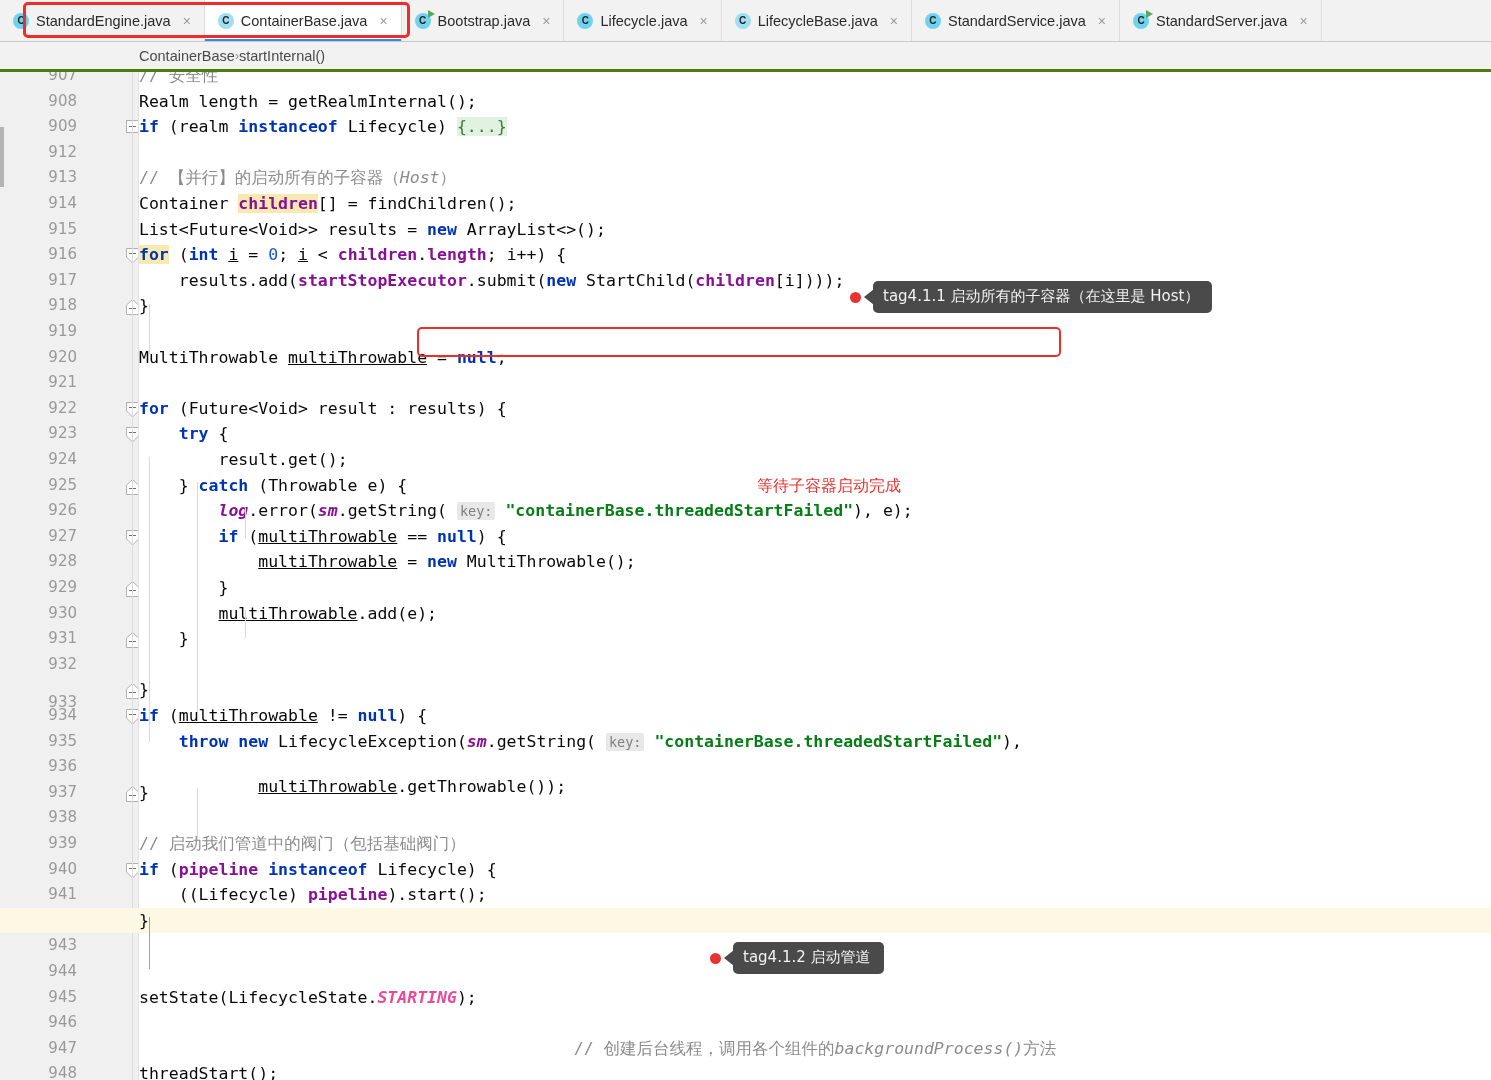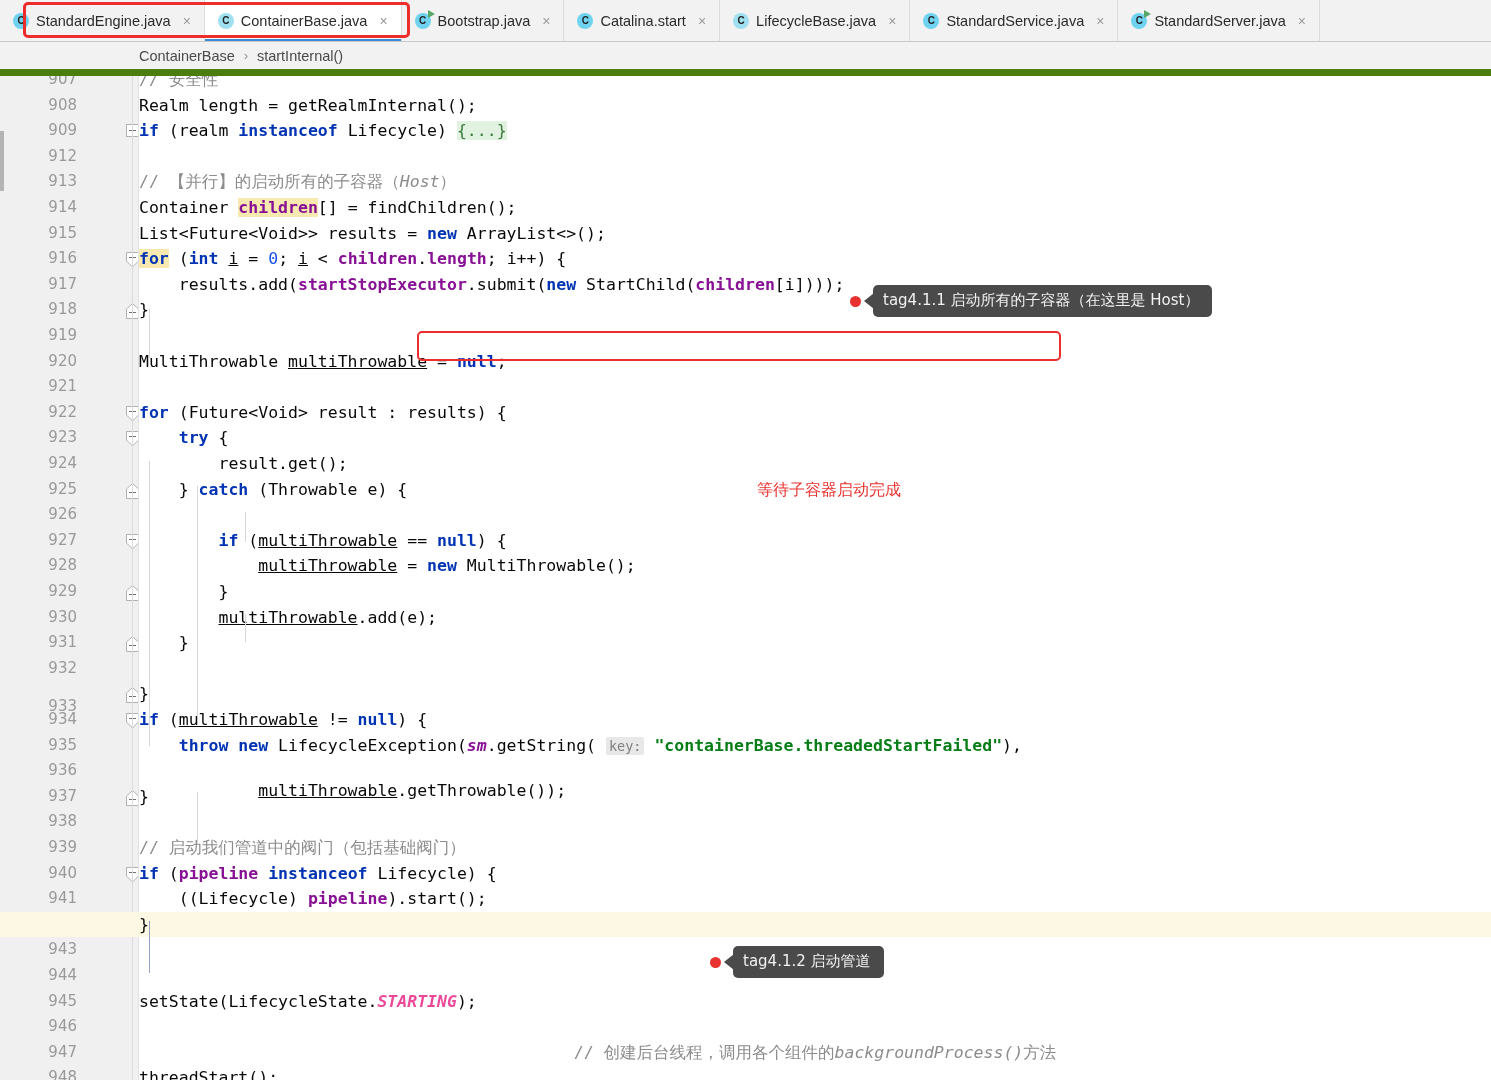--- a/index.html
+++ b/index.html
@@ -47,23 +47,23 @@
   }
   
   #tabs-highlight{
     position:absolute;left:23px;top:2px;width:387px;height:36px;
     border:3px solid #ed2c2c;border-radius:5px;
     pointer-events:none;box-sizing:border-box;
   }
 
   
   #breadcrumb{
-    height:27px;background:#f2f2f2;border-bottom:7px solid #4d7c0f;
+    height:27px;background:#f2f2f2;border-bottom:3px solid #4d7c0f;
     display:flex;align-items:center;
-    padding-left:139px;font-size:14.5px;color:#4a4a4a;gap:9px;
+    padding-left:139px;font-size:14.5px;color:#4a4a4a;
   }
   #breadcrumb .sep{color:#8c8c8c;font-size:12px;}
 
   
   #editor{
     position:relative;height:1011px;background:#ffffff;overflow:hidden;
   }
   #annot-strip{
     position:absolute;left:0;top:0;width:9px;height:100%;
     background:#f0f0f0;border-right:1px solid #e2e2e2;
@@ -179,21 +179,21 @@
   </div>
 
   <div class="tab">
     <span class="tabicon run">C</span>
     <span>Bootstrap.java</span>
     <span class="tabclose">×</span>
   </div>
 
   <div class="tab">
     <span class="tabicon">C</span>
-    <span>Catalina.start</span>
+    <span>Lifecycle.java</span>
     <span class="tabclose">×</span>
   </div>
 
   <div class="tab">
     <span class="tabicon muted">C</span>
     <span>LifecycleBase.java</span>
     <span class="tabclose">×</span>
   </div>
 
   <div class="tab">
@@ -367,20 +367,21 @@
       <div class="codeline" style="top: 170.2px;"><span class="cl-inner"><span class="kw hl">for</span> (<span class="kw">int</span> <span class="loc">i</span> = <span class="num">0</span>; <span class="loc">i</span> &lt; <span class="fld">children</span>.<span class="fld">length</span>; i++) {</span></div>
       <div class="codeline" style="top: 195.8px;"><span class="cl-inner">    results.add(<span class="fld">startStopExecutor</span>.submit(<span class="kw">new</span> StartChild(<span class="fld">children</span>[i])));</span></div>
       <div class="codeline" style="top: 221.4px;"><span class="cl-inner">}</span></div>
       <div class="codeline" style="top: 247px;"><span class="cl-inner"></span></div>
       <div class="codeline" style="top: 272.6px;"><span class="cl-inner">MultiThrowable <span class="loc">multiThrowable</span> = <span class="kw">null</span>;</span></div>
       <div class="codeline" style="top: 298.2px;"><span class="cl-inner"></span></div>
       <div class="codeline" style="top: 323.8px;"><span class="cl-inner"><span class="kw">for</span> (Future&lt;Void&gt; result : results) {</span></div>
       <div class="codeline" style="top: 349.4px;"><span class="cl-inner">    <span class="kw">try</span> {</span></div>
       <div class="codeline" style="top: 375px;"><span class="cl-inner">        result.get();</span></div>
       <div class="codeline" style="top: 400.6px;"><span class="cl-inner">    } <span class="kw">catch</span> (Throwable e) {</span></div>
+      <div class="codeline" style="top: 426.2px;"><span class="cl-inner">        <span class="fld-i">log</span>.error(<span class="fld-i">sm</span>.getString( <span class="hintkey">key:</span> <span class="str">"containerBase.threadedStartFailed"</span>), e);</span></div>
       <div class="codeline" style="top: 451.8px;"><span class="cl-inner">        <span class="kw">if</span> (<span class="loc">multiThrowable</span> == <span class="kw">null</span>) {</span></div>
       <div class="codeline" style="top: 477.4px;"><span class="cl-inner">            <span class="loc">multiThrowable</span> = <span class="kw">new</span> MultiThrowable();</span></div>
       <div class="codeline" style="top: 503px;"><span class="cl-inner">        }</span></div>
       <div class="codeline" style="top: 528.6px;"><span class="cl-inner">        <span class="loc">multiThrowable</span>.add(e);</span></div>
       <div class="codeline" style="top: 554.2px;"><span class="cl-inner">    }</span></div>
       <div class="codeline" style="top: 579.8px;"><span class="cl-inner"></span></div>
       <div class="codeline" style="top: 605.4px;"><span class="cl-inner">}</span></div>
       <div class="codeline" style="top: 631px;"><span class="cl-inner"><span class="kw">if</span> (<span class="loc">multiThrowable</span> != <span class="kw">null</span>) {</span></div>
       <div class="codeline" style="top: 656.6px;"><span class="cl-inner">    <span class="kw">throw</span> <span class="kw">new</span> LifecycleException(<span class="fld-i">sm</span>.getString( <span class="hintkey">key:</span> <span class="str">"containerBase.threadedStartFailed"</span>),</span></div>
       <div class="codeline" style="top: 682.2px; margin-top: 20px;"><span class="cl-inner">            <span class="loc">multiThrowable</span>.getThrowable());</span></div>

